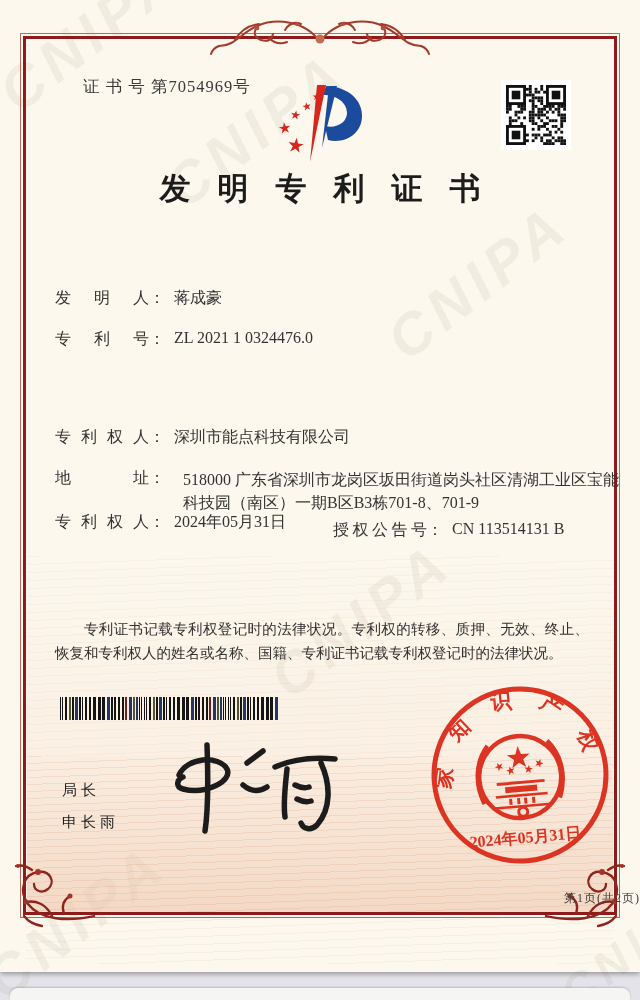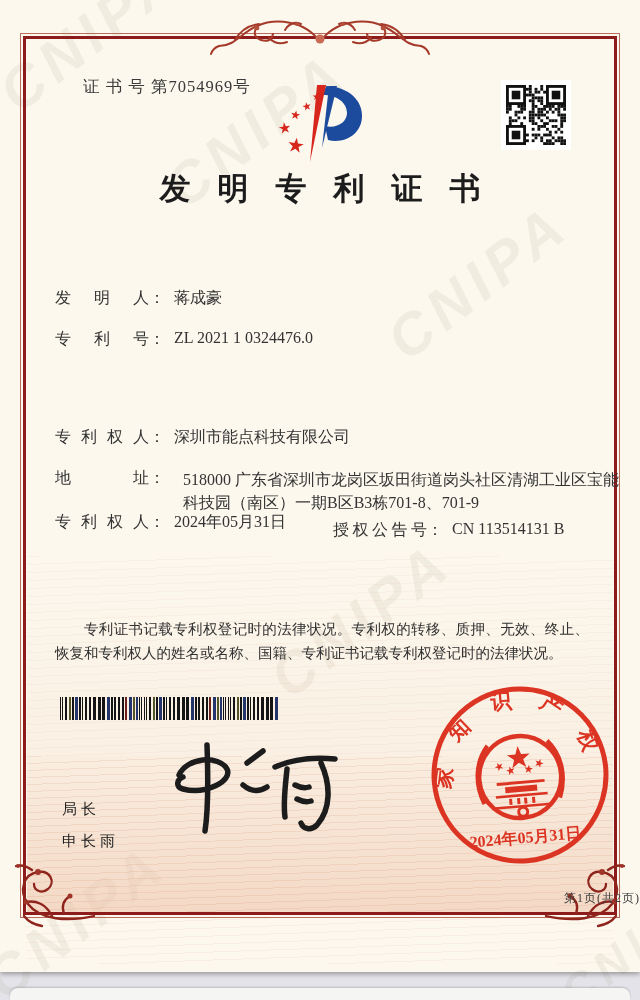--- a/index.html
+++ b/index.html
@@ -47,21 +47,21 @@
   #grant-no-pair{position:absolute;left:278px;top:0;white-space:nowrap;margin-top:8px;}
   
   .para{position:absolute;left:55px;width:534px;font-size:14.5px;line-height:24px;color:#303030;
         text-indent:2em;text-align:justify;}
   #para1{top:549px;}
   #para2{top:617px;}
   
   #barcode{position:absolute;left:60px;top:697px;}
   
   .officer{position:absolute;left:62px;font-family:"Liberation Sans","DejaVu Sans",sans-serif;
-           font-size:15px;color:#1e1e1e;letter-spacing:4px;margin-top:19px;}
+           font-size:15px;color:#1e1e1e;letter-spacing:4px;}
   #officer-title{top:781px;}
   #officer-name{top:813px;}
   #signature{position:absolute;left:135px;top:733px;}
   
   #seal{position:absolute;left:428px;top:683px;width:184px;height:184px;transform:rotate(-5deg);opacity:.95;}
   #seal text{font-family:"Liberation Serif","DejaVu Serif",serif;font-weight:bold;}
   
   #page-info{position:absolute;left:0;top:890px;width:640px;text-align:right;
              font-size:12px;color:#3c3c3c;letter-spacing:1px;}
   #footer-note{position:absolute;left:50%;top:921px;transform:translateX(-50%);

